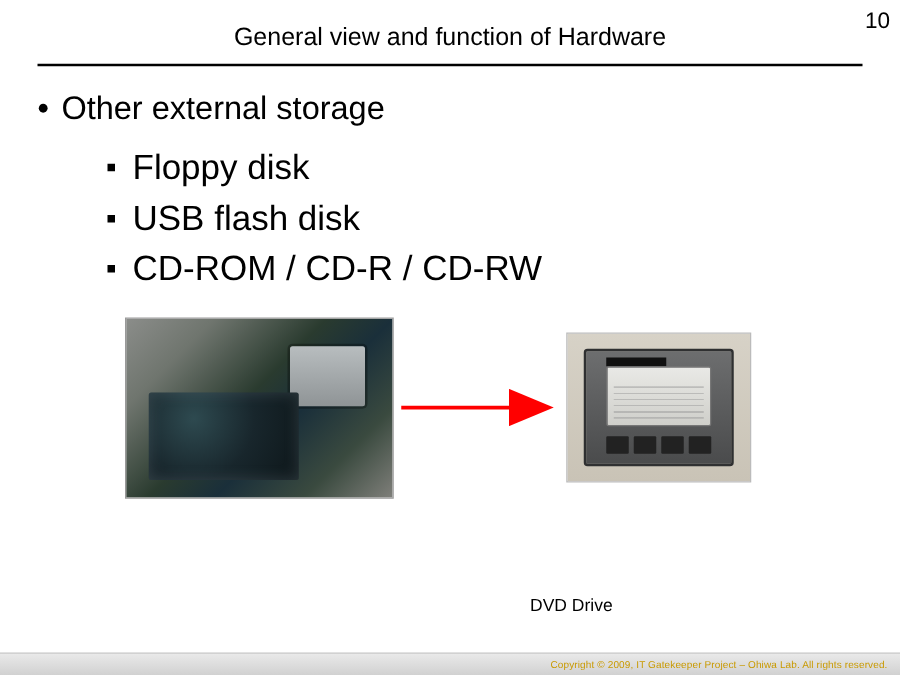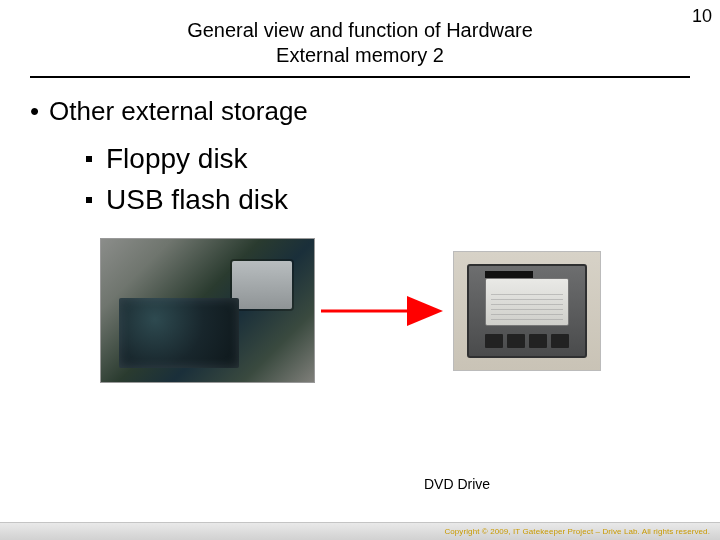--- a/index.html
+++ b/index.html
@@ -180,38 +180,41 @@
 </style>
 </head>
 <body>
 
 <div class="slide">
 
   <div class="page-number">10</div>
 
   <h1 class="title">
     <span>General view and function of Hardware</span><br>
-    <span>External memory 2</span>
   </h1>
 
   <hr class="divider">
 
   <div class="heading">
     <span class="bullet-dot">•</span>
     <span>Other external storage</span>
   </div>
 
   <div class="sub-list">
     <div class="sub-item">
       <span class="sq"></span>
       <span>Floppy disk</span>
     </div>
     <div class="sub-item">
       <span class="sq"></span>
       <span>USB flash disk</span>
+    </div>
+    <div class="sub-item">
+      <span class="sq"></span>
+      <span>CD-ROM / CD-R / CD-RW</span>
     </div>
   </div>
 
   <div class="images-row">
     <div class="img-left"></div>
     <svg class="arrow-svg" width="130" height="30">
       <defs>
         <marker id="ahead" markerWidth="12" markerHeight="10" refX="10" refY="5" orient="auto">
           <polygon points="0,0 12,5 0,10" fill="#ff0000"></polygon>
         </marker>
@@ -229,16 +232,16 @@
             <span></span>
             <span></span>
           </div>
       </div>
     </div>
   </div>
 
   <div class="caption">DVD Drive</div>
 
   <div class="footer">
-    <span class="footer-text">Copyright © 2009, IT Gatekeeper Project – Drive Lab. All rights reserved.</span>
+    <span class="footer-text">Copyright © 2009, IT Gatekeeper Project – Ohiwa Lab. All rights reserved.</span>
   </div>
 
 </div>
 
 </body></html>

